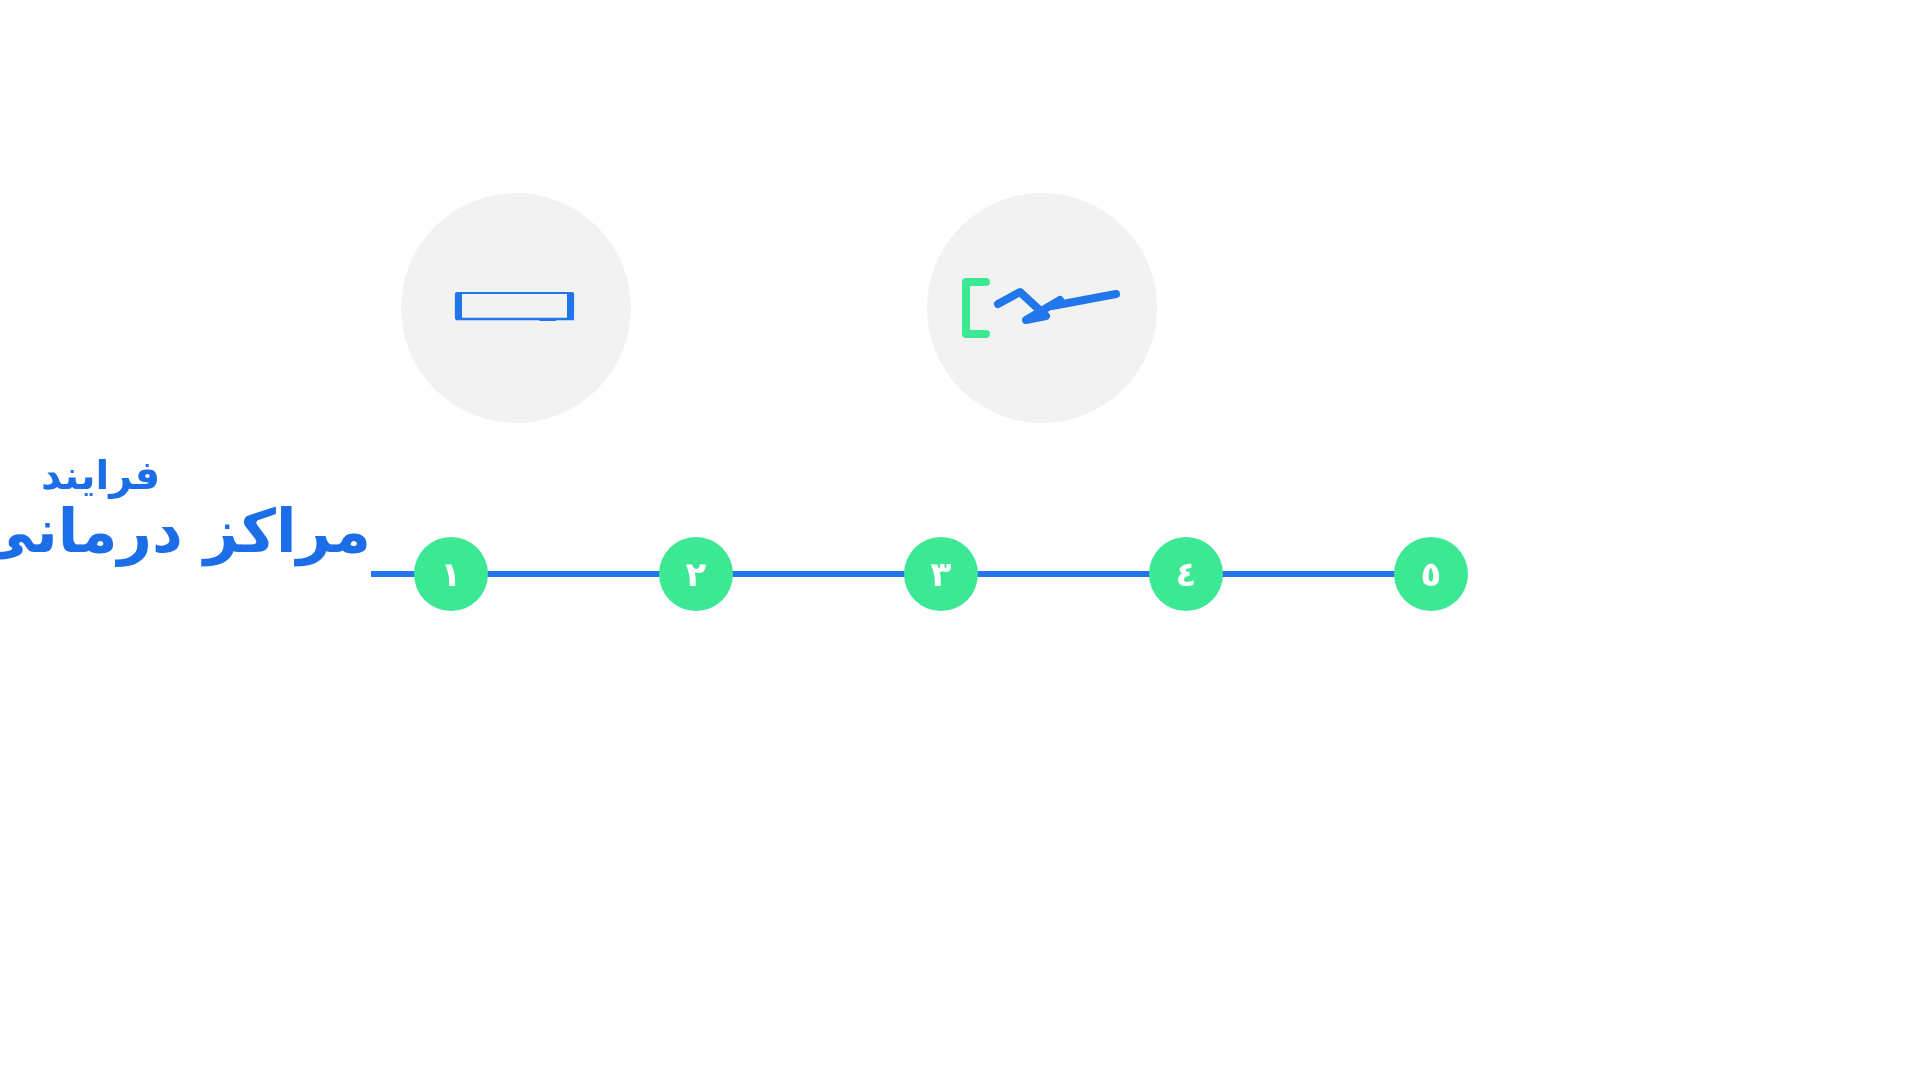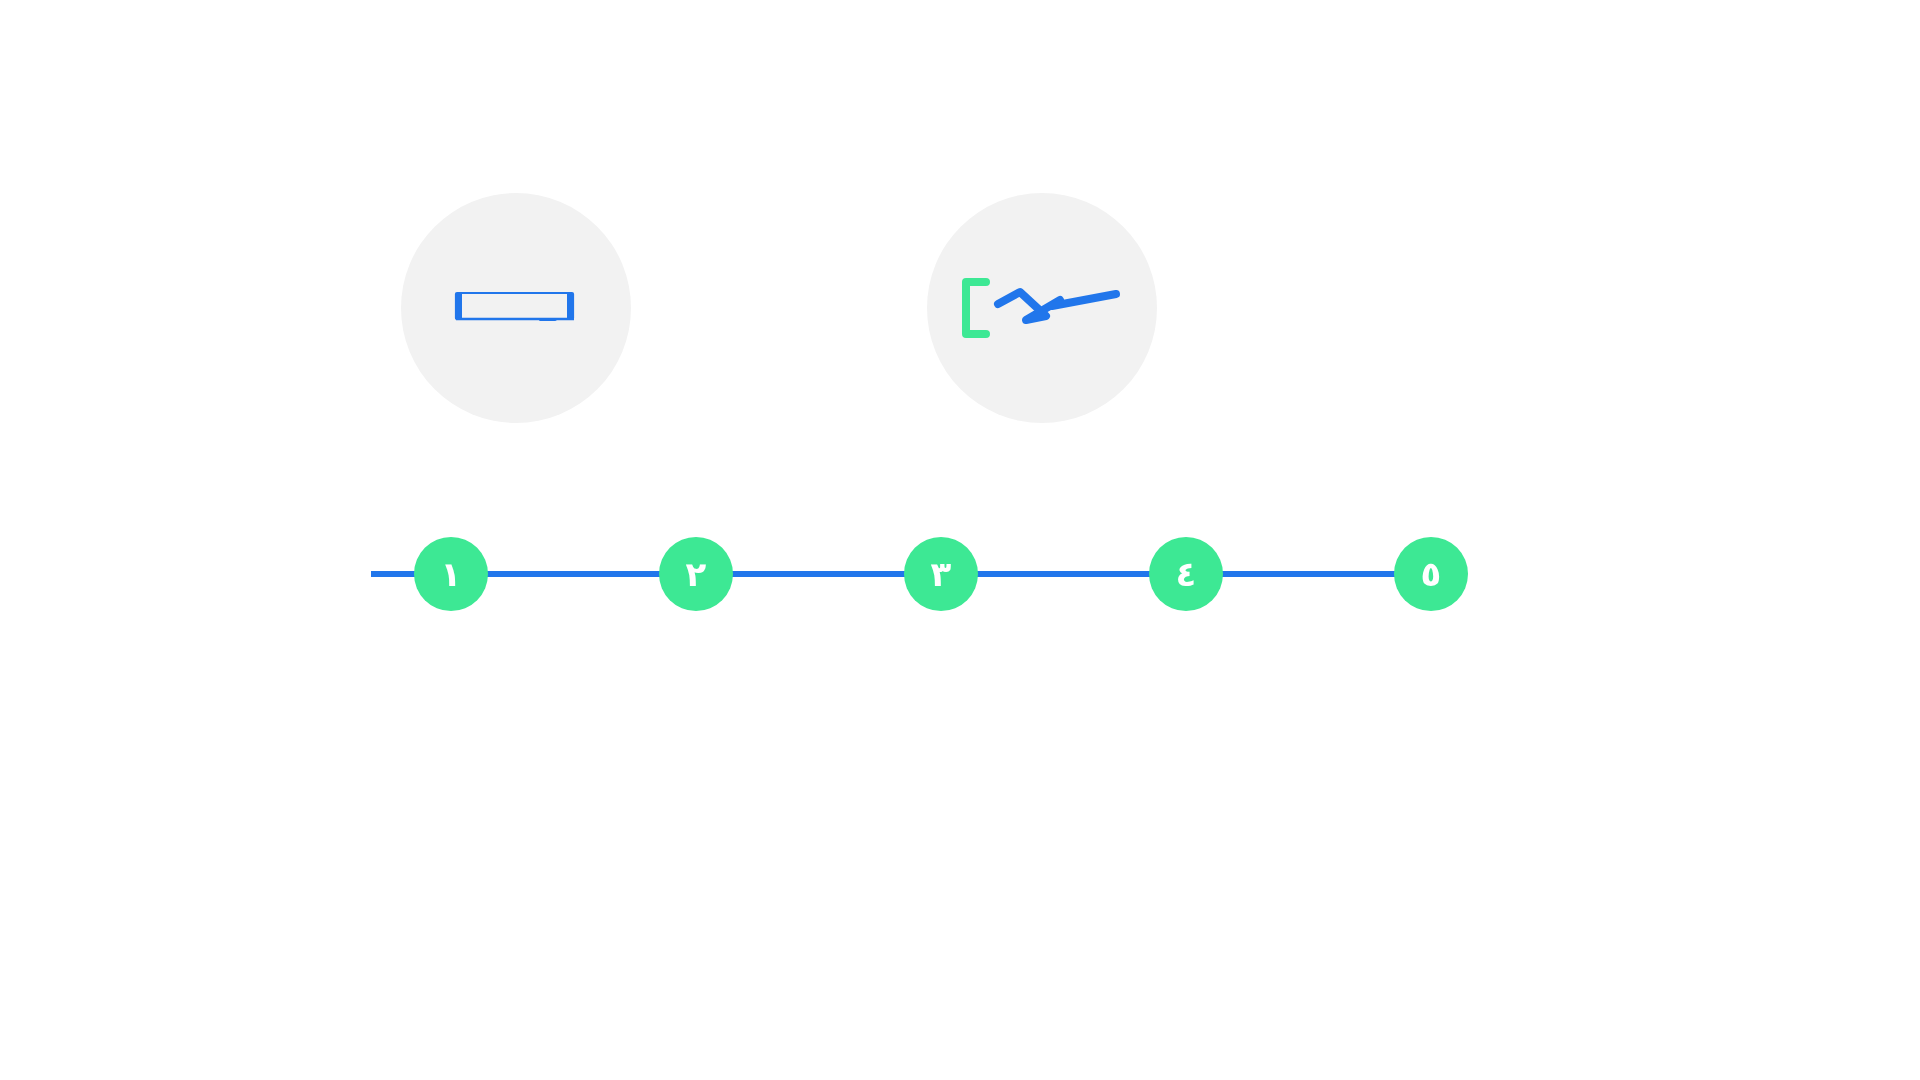--- a/index.html
+++ b/index.html
@@ -129,20 +129,24 @@
   <div class="illus-circle" id="illus-two">
     <span>
       <svg class="illus-svg" width="176" height="72" viewBox="0 0 176 72" fill="none">
         <path d="M32 10 L12 10 L12 62 L32 62" stroke="#3de894" stroke-width="8" stroke-linecap="round" stroke-linejoin="round" fill="none"></path>
         <path d="M44 32 L66 20 L92 44 L72 48 L106 28" stroke="#2176eb" stroke-width="8" stroke-linecap="round" stroke-linejoin="round" fill="none"></path>
         <path d="M98 34 L162 22" stroke="#2176eb" stroke-width="8" stroke-linecap="round" fill="none"></path>
       </svg>
     </span>
   </div>
 
+  <div id="headline">
+    <span id="headline-line-1">فرایند</span>
+    <span id="headline-line-2">مراکز درمانی</span>
+  </div>
 
   <div id="timeline">
     <div id="timeline-rail"></div>
 
     <div class="step-node" id="node-0">
       <span class="step-label">۱</span>
     </div>
     <div class="step-node" id="node-1">
       <span class="step-label">۲</span>
     </div>

